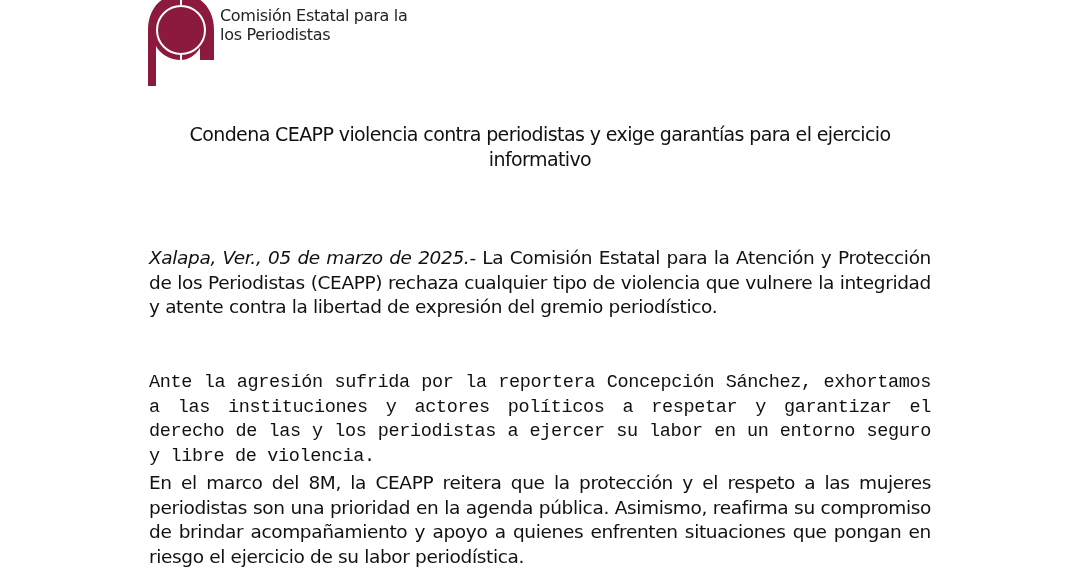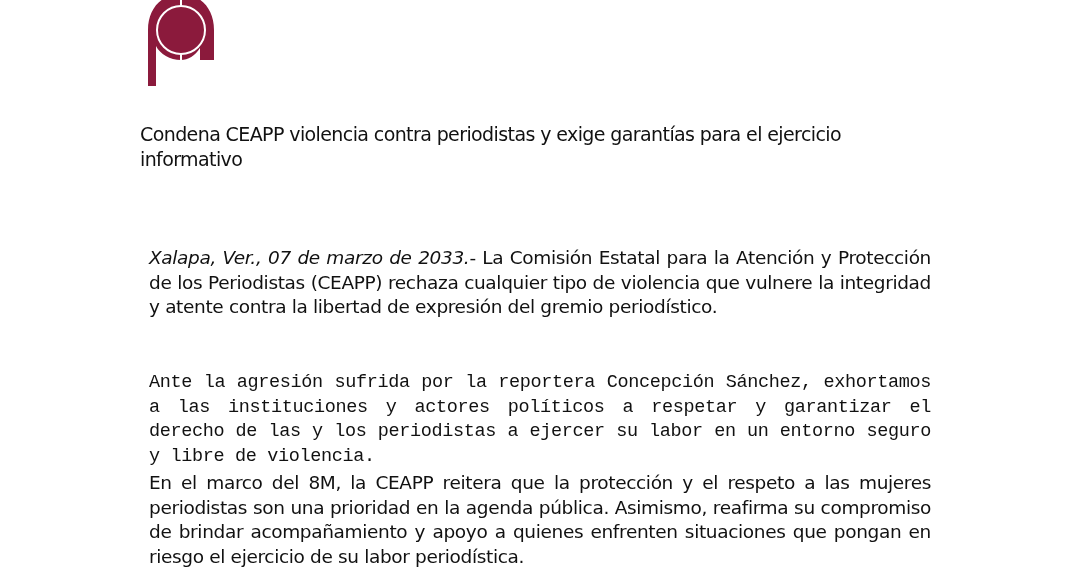--- a/index.html
+++ b/index.html
@@ -39,20 +39,21 @@
     color: #222222;
     letter-spacing: -0.3px;
   }
   .org-name span { display: block; white-space: nowrap; }
 
   .title {
     position: absolute;
     left: 140px;
     top: 122px;
     width: 800px;
+    text-align: center;
     font-family: "DejaVu Sans", sans-serif;
     font-size: 19px;
     line-height: 25px;
     letter-spacing: -0.6px;
     color: #111111;
   }
 
   .body-text {
     position: absolute;
     left: 149px;
@@ -76,22 +77,24 @@
   <svg class="logo" viewBox="0 0 66 88" xmlns="http://www.w3.org/2000/svg">
 
     <path d="M0 30 C0 8 14 -6 33 -6 C52 -6 66 8 66 30 L66 60 L52 60 L52 48 C47 56 40 60 33 60 C22 60 12 54 8 46 L8 86 L0 86 Z" fill="#8b1a3c"></path>
 
     <circle cx="33" cy="30" r="24" fill="none" stroke="#ffffff" stroke-width="2"></circle>
 
     <line x1="33" y1="-2" x2="33" y2="6" stroke="#ffffff" stroke-width="2"></line>
     <line x1="33" y1="54" x2="33" y2="60" stroke="#ffffff" stroke-width="2"></line>
   </svg>
   <div class="org-name">
+    <span>Comisión Estatal para la</span>
+    <span>los Periodistas</span>
   </div>
 </div>
 
 <div class="title">Condena CEAPP violencia contra periodistas y exige garantías para el ejercicio informativo</div>
 
-<p class="body-text p1" style="margin:0;"><span class="dateline">Xalapa, Ver., 07 de marzo de 2033.</span><span>- La Comisión Estatal para la Atención y Protección de los Periodistas (CEAPP) rechaza cualquier tipo de violencia que vulnere la integridad y atente contra la libertad de expresión del gremio periodístico.</span></p>
+<p class="body-text p1" style="margin:0;"><span class="dateline">Xalapa, Ver., 05 de marzo de 2025.</span><span>- La Comisión Estatal para la Atención y Protección de los Periodistas (CEAPP) rechaza cualquier tipo de violencia que vulnere la integridad y atente contra la libertad de expresión del gremio periodístico.</span></p>
 
 <p class="body-text p2" style="margin:0;">Ante la agresión sufrida por la reportera Concepción Sánchez, exhortamos a las instituciones y actores políticos a respetar y garantizar el derecho de las y los periodistas a ejercer su labor en un entorno seguro y libre de violencia.</p>
 
 <p class="body-text p3" style="margin:0;">En el marco del 8M, la CEAPP reitera que la protección y el respeto a las mujeres periodistas son una prioridad en la agenda pública. Asimismo, reafirma su compromiso de brindar acompañamiento y apoyo a quienes enfrenten situaciones que pongan en riesgo el ejercicio de su labor periodística.</p>
 
 </body></html>

